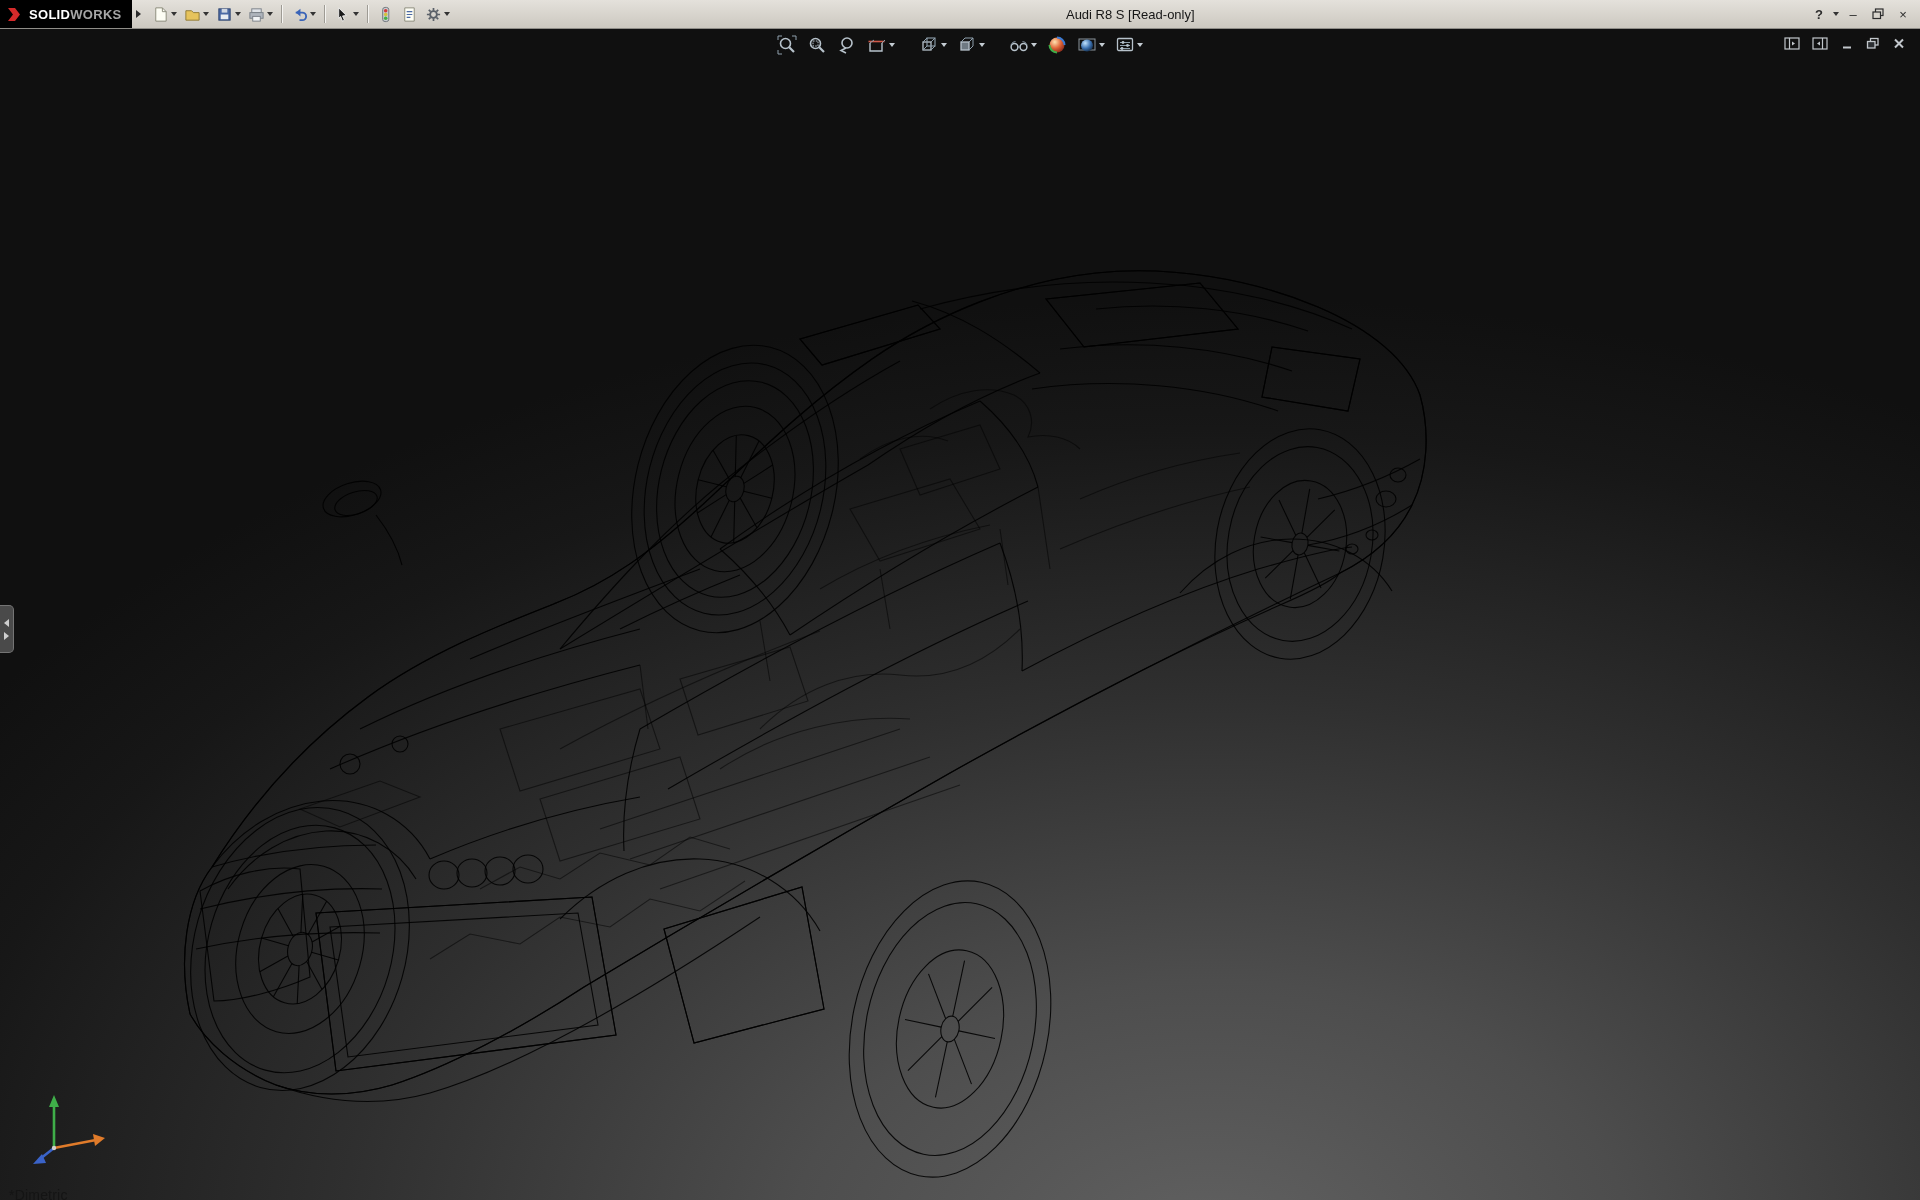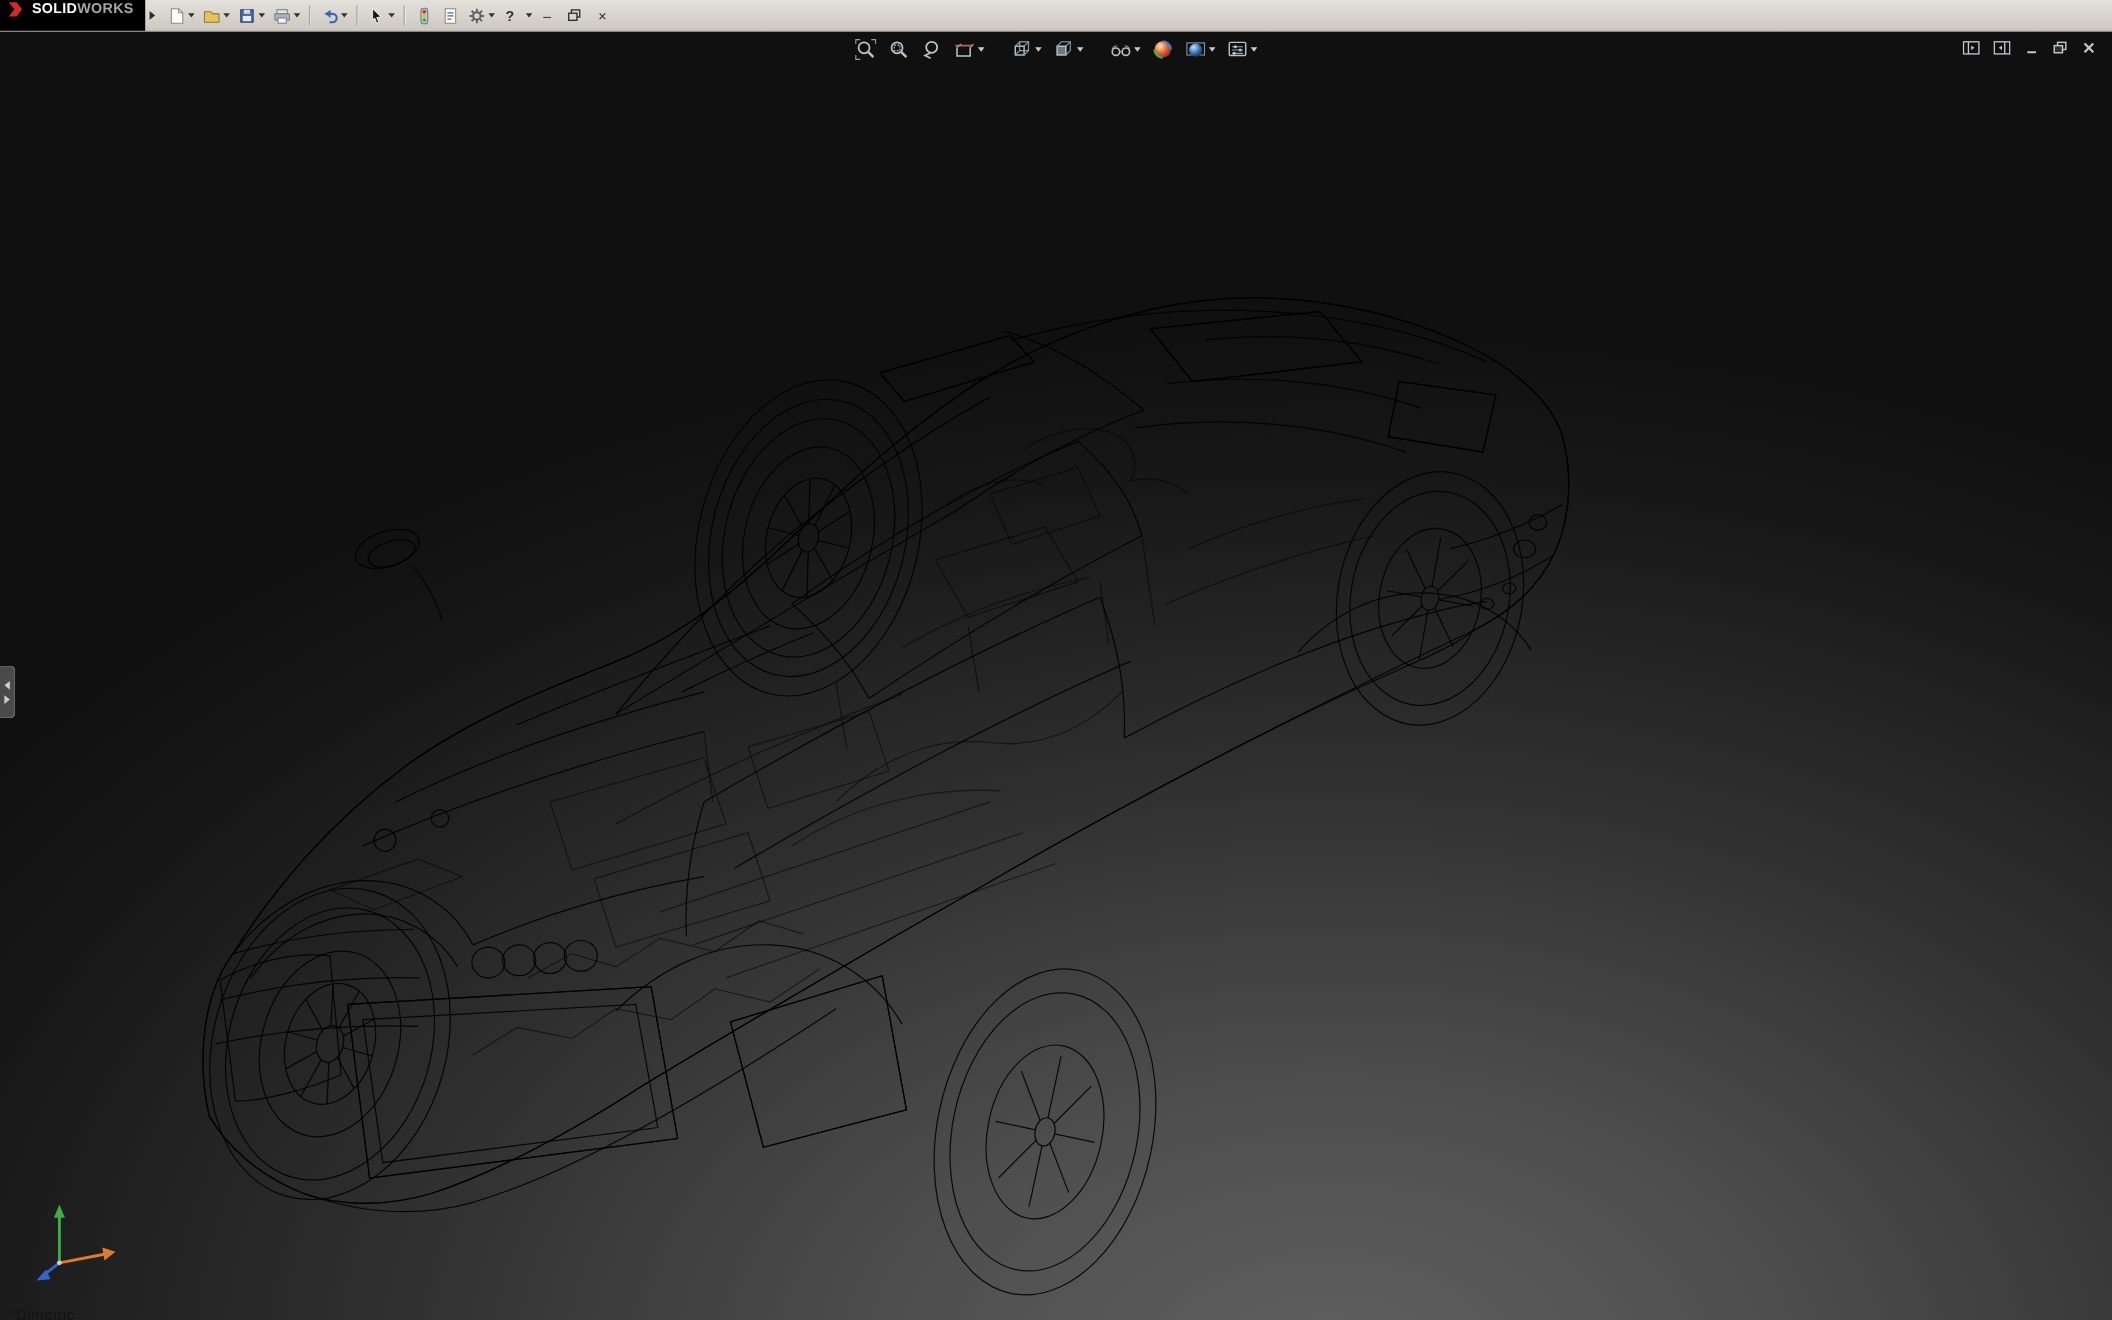--- a/index.html
+++ b/index.html
@@ -1,21 +1,21 @@
 <!DOCTYPE html>
 <html><head>
 <meta charset="utf-8">
 <style>
   html,body{margin:0;padding:0;width:1920px;height:1200px;overflow:hidden;
     font-family:"Liberation Sans",sans-serif;background:#d4d0c8;-webkit-font-smoothing:antialiased;}
 
   
   .titlebar{position:relative;height:28px;background:linear-gradient(#e4e1db,#ccc8c0);
     border-bottom:1px solid #8f8d88;display:flex;align-items:center;}
-  .logo{height:28px;background:#000;display:flex;align-items:flex-start;padding:0 10px 0 6px;gap:6px;flex:0 0 auto;}
+  .logo{height:28px;background:#000;display:flex;align-items:center;padding:0 10px 0 6px;gap:6px;flex:0 0 auto;}
   .brand{font-size:13px;font-weight:bold;color:#fff;letter-spacing:.3px;white-space:nowrap;}
   .brand .works{color:#a6a6a6;}
   .menu-expand{width:0;height:0;border-top:4px solid transparent;border-bottom:4px solid transparent;
     border-left:5px solid #2a2a2a;margin-left:4px;}
   .toolbar{display:flex;align-items:center;margin-left:8px;gap:1px;flex:0 0 auto;}
   .tb-btn{display:flex;align-items:center;height:24px;padding:1px 2px;gap:2px;border:1px solid transparent;border-radius:2px;}
   .dd{width:0;height:0;border-left:3px solid transparent;border-right:3px solid transparent;border-top:4px solid #333;}
   .sep{width:1px;height:18px;background:#9e9b94;border-right:1px solid #f5f4f1;margin:0 4px;}
   .title{flex:1;text-align:center;font-size:13px;color:#161616;white-space:nowrap;overflow:hidden;}
   .win-controls{display:flex;align-items:center;gap:3px;padding-right:6px;flex:0 0 auto;}
@@ -139,20 +139,21 @@
 
       <div class="tb-btn" title="Options">
         <svg width="17" height="17" viewBox="0 0 18 18">
           <circle cx="9" cy="9" r="3.6" fill="none" stroke="#5a6068" stroke-width="2"></circle>
           <path d="M9 2v3M9 13v3M2 9h3M13 9h3M4 4l2 2M12 12l2 2M14 4l-2 2M6 12l-2 2" stroke="#5a6068" stroke-width="1.8" fill="none"></path>
         </svg>
           <span class="dd"></span>
       </div>
     </div>
 
+    <div class="title">Audi R8 S [Read-only]</div>
 
     <div class="win-controls">
       <div class="wc-btn">
           <span class="help-glyph">?</span>
         </div>
       <span class="dd"></span>
       <div class="wc-btn">–</div>
       <div class="wc-btn">
         <svg width="13" height="12" viewBox="0 0 13 12">
           <rect x="3.5" y="1" width="7.5" height="6.5" fill="none" stroke="#2c2c2c" stroke-width="1.2"></rect>

